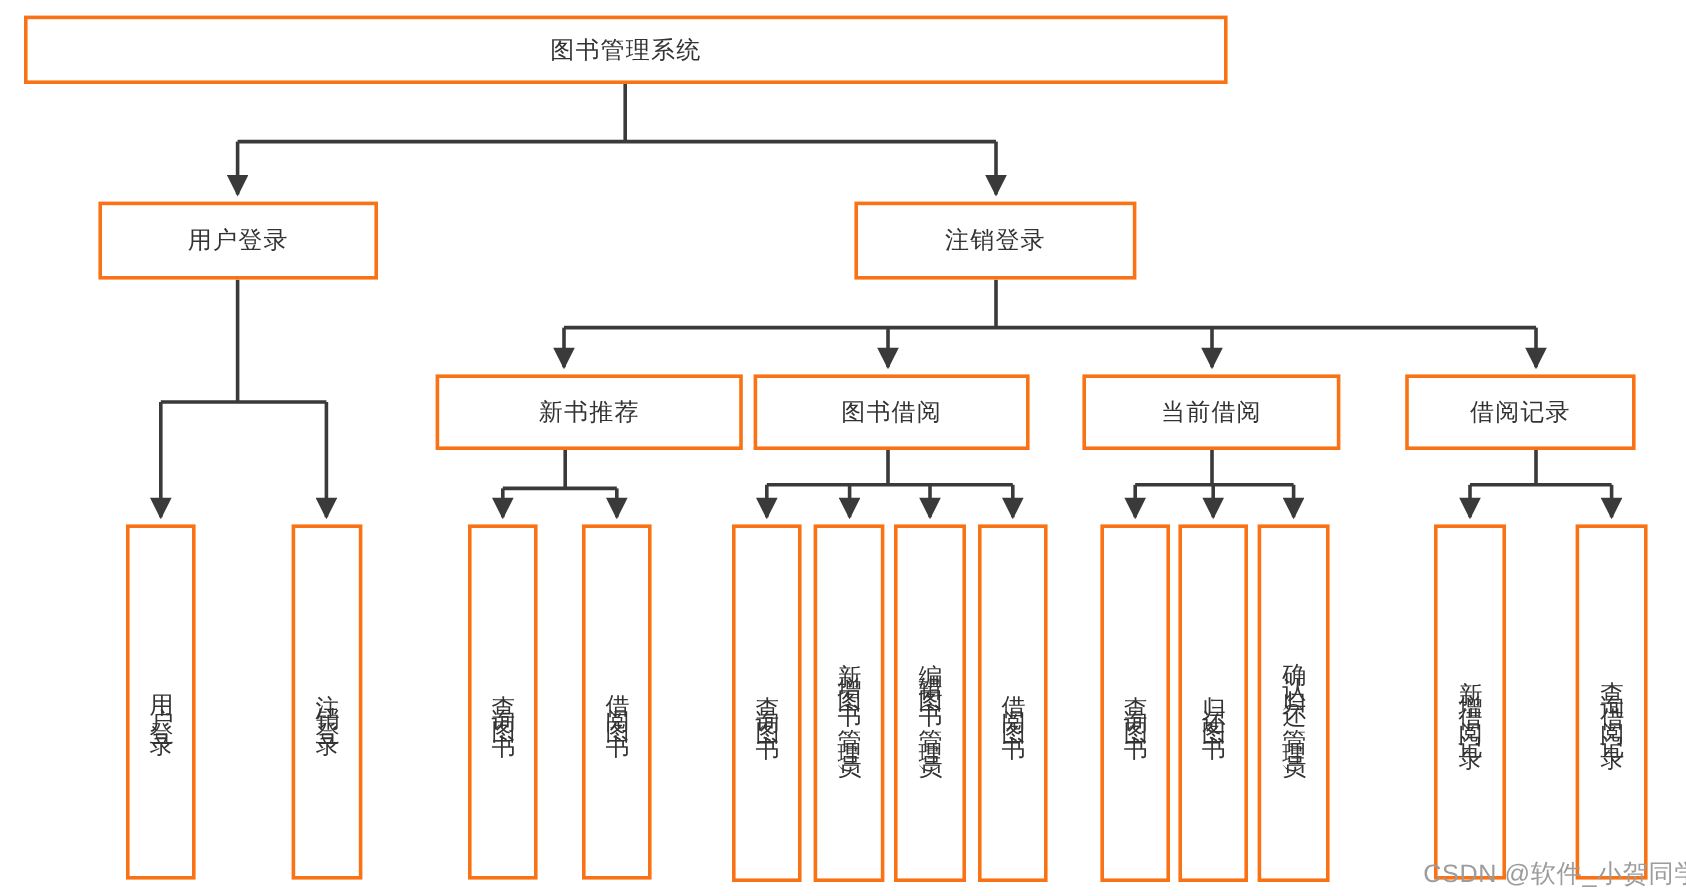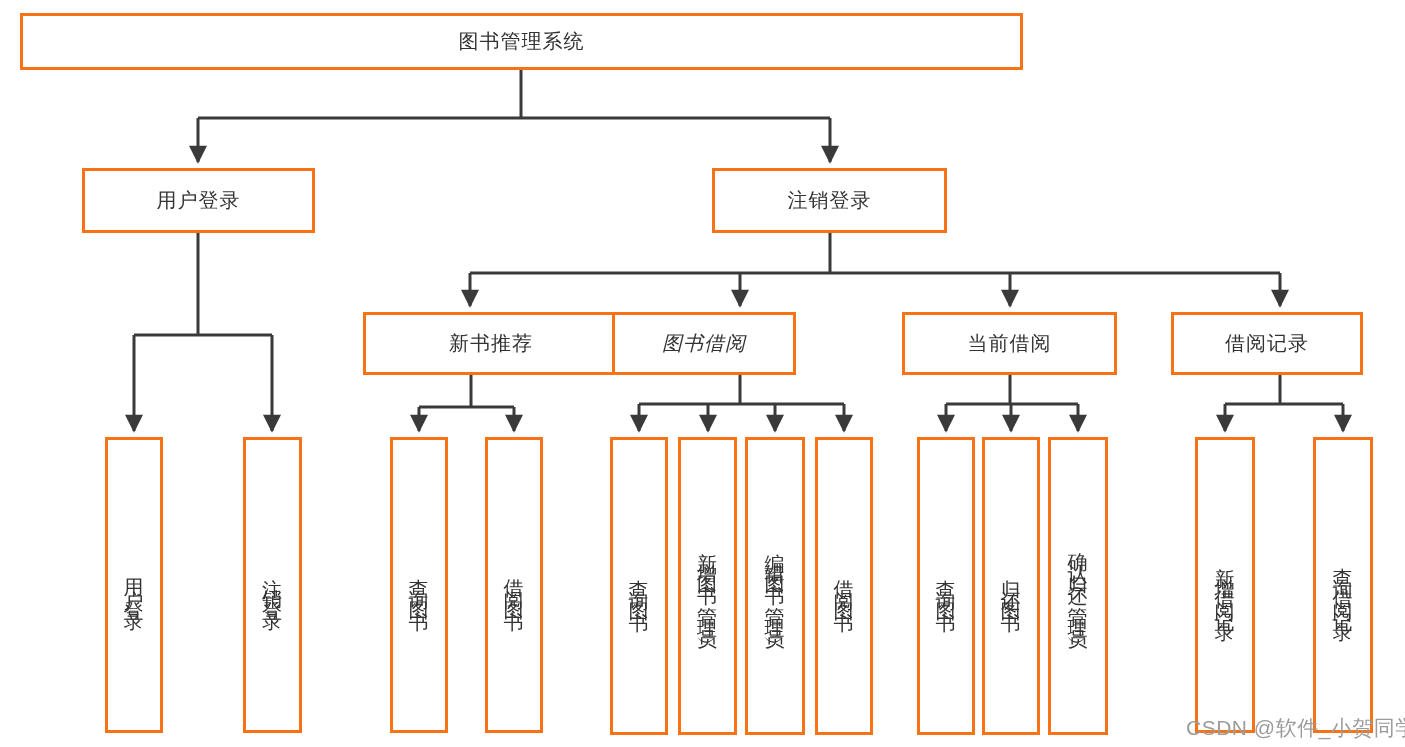--- a/index.html
+++ b/index.html
@@ -77,21 +77,21 @@
   <div class="node hbox" style="left:82px;top:168px;width:233px;height:65px;">
     <span>用户登录</span>
   </div>
   <div class="node hbox" style="left:712px;top:168px;width:235px;height:65px;">
     <span>注销登录</span>
   </div>
 
   <div class="node hbox" style="left:363px;top:312px;width:256px;height:63px;">
     <span>新书推荐</span>
   </div>
-  <div class="node hbox" style="left:612px;top:312px;width:184px;height:63px;font-style:italic;">
+  <div class="node hbox" style="left:628px;top:312px;width:230px;height:63px;">
     <span>图书借阅</span>
   </div>
   <div class="node hbox" style="left:902px;top:312px;width:215px;height:63px;text-align:right;">
     <span>当前借阅</span>
   </div>
   <div class="node hbox" style="left:1171px;top:312px;width:192px;height:63px;">
     <span>借阅记录</span>
   </div>
 
   <div class="node vbox" style="left:105px;top:437px;width:58px;height:296px;">

